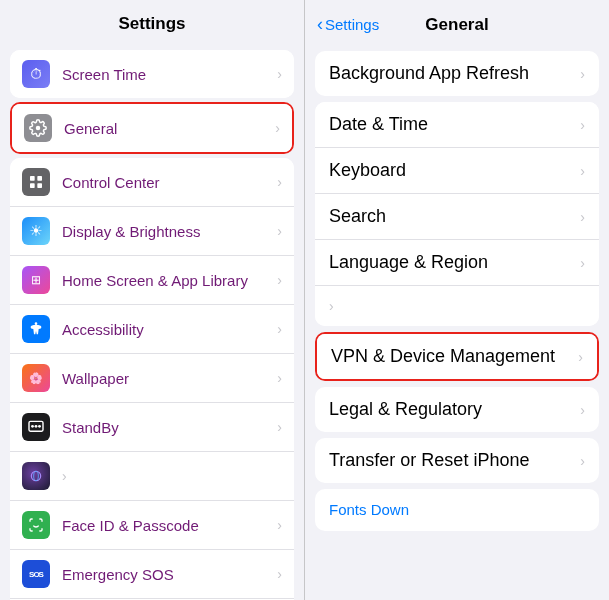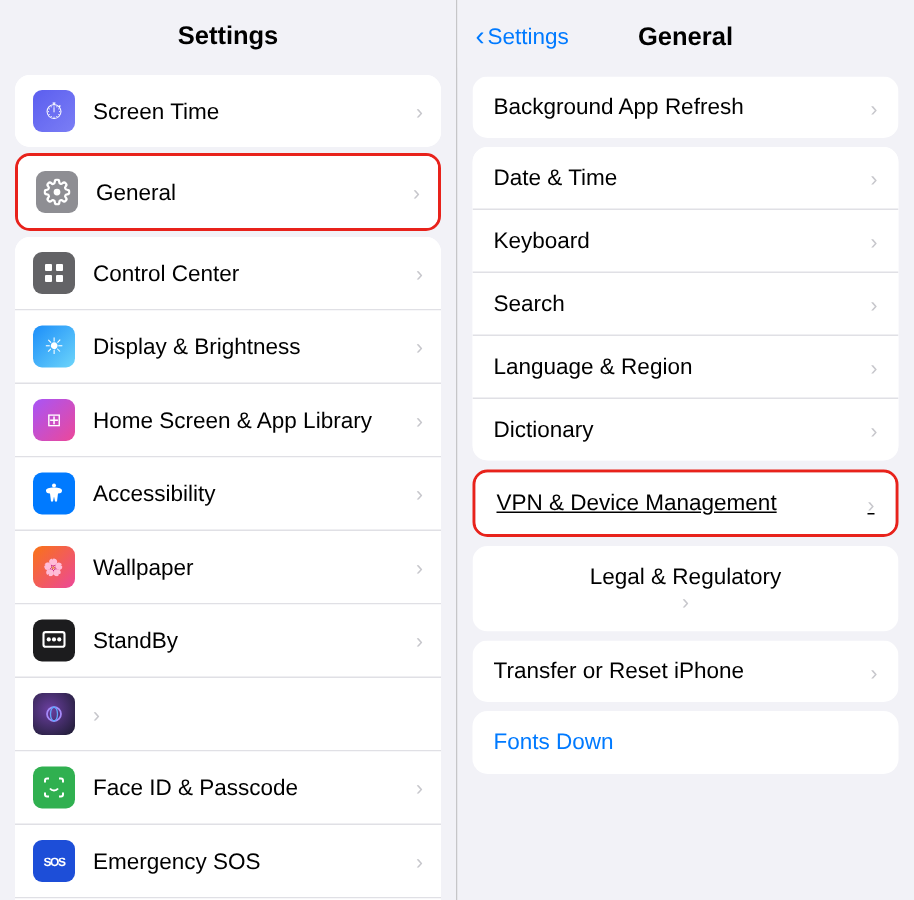--- a/index.html
+++ b/index.html
@@ -62,21 +62,21 @@
       align-items: center;
       justify-content: center;
       flex-shrink: 0;
       font-size: 15px;
       color: #fff;
     }
 
     .item-label {
       flex: 1;
       font-size: 15px;
-      color: #000000;
+      color: #701a75;
     }
 
     .chevron {
       color: #c7c7cc;
       font-size: 14px;
     }
 
     
     .right-panel {
       width: 304px;
@@ -132,21 +132,21 @@
       background: #fff;
       cursor: pointer;
     }
 
     .right-item:last-child {
       border-bottom: none;
     }
 
     .right-item-label {
       flex: 1;
-      font-size: 15px;
+      font-size: 18px;
       color: #000;
     }
 
     .shutdown-item {
       background: #fff;
       border-radius: 10px;
       margin: 0 10px;
       padding: 12px 14px;
       cursor: pointer;
     }
@@ -310,34 +310,33 @@
       </div>
       <div class="right-item">
         <span class="right-item-label">Search</span>
         <span class="chevron">›</span>
       </div>
       <div class="right-item">
         <span class="right-item-label">Language &amp; Region</span>
         <span class="chevron">›</span>
       </div>
       <div class="right-item" style="border-bottom:none;">
-        <span class="right-item-label">Dictionary</span>
         <span class="chevron">›</span>
       </div>
     </div>
 
     <div style="margin: 4px 10px; border: 2px solid #e8221b; border-radius: 10px; overflow:hidden; background:#fff;">
-      <div class="right-item" style="border-bottom:none;text-decoration:underline;">
+      <div class="right-item" style="border-bottom:none;">
         <span class="right-item-label">VPN &amp; Device Management</span>
         <span class="chevron">›</span>
       </div>
     </div>
 
     <div class="right-list">
-      <div class="right-item" style="border-bottom:none;flex-direction:column;">
+      <div class="right-item" style="border-bottom:none;">
         <span class="right-item-label">Legal &amp; Regulatory</span>
         <span class="chevron">›</span>
       </div>
     </div>
 
     <div class="right-list">
       <div class="right-item" style="border-bottom:none;">
         <span class="right-item-label">Transfer or Reset iPhone</span>
         <span class="chevron">›</span>
       </div>

